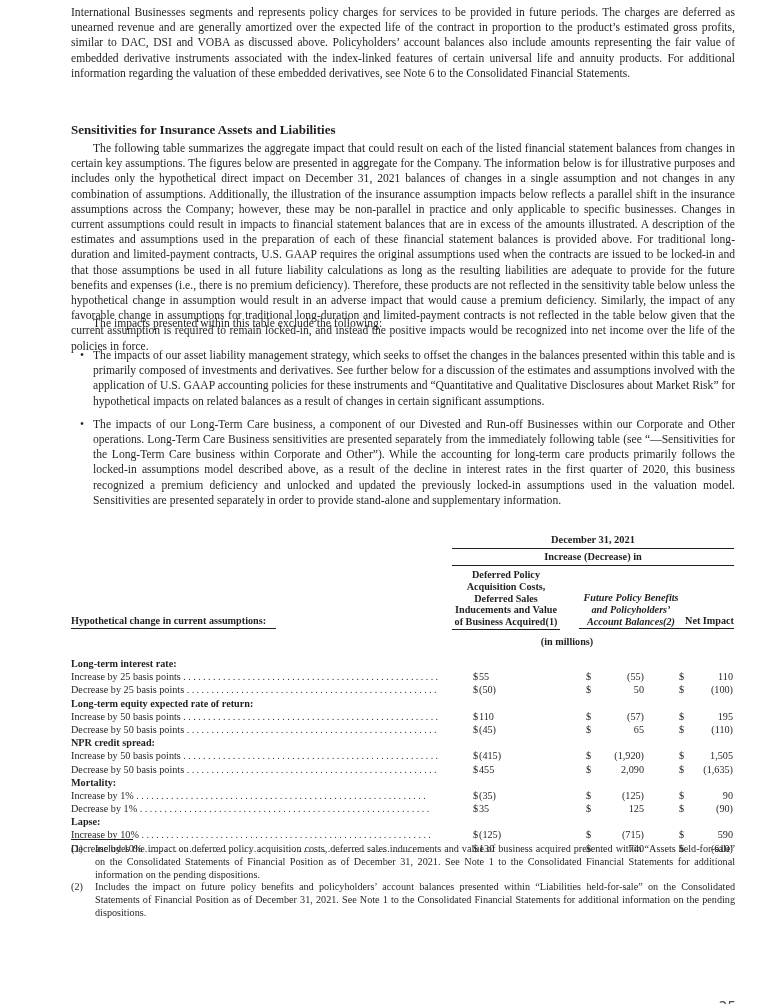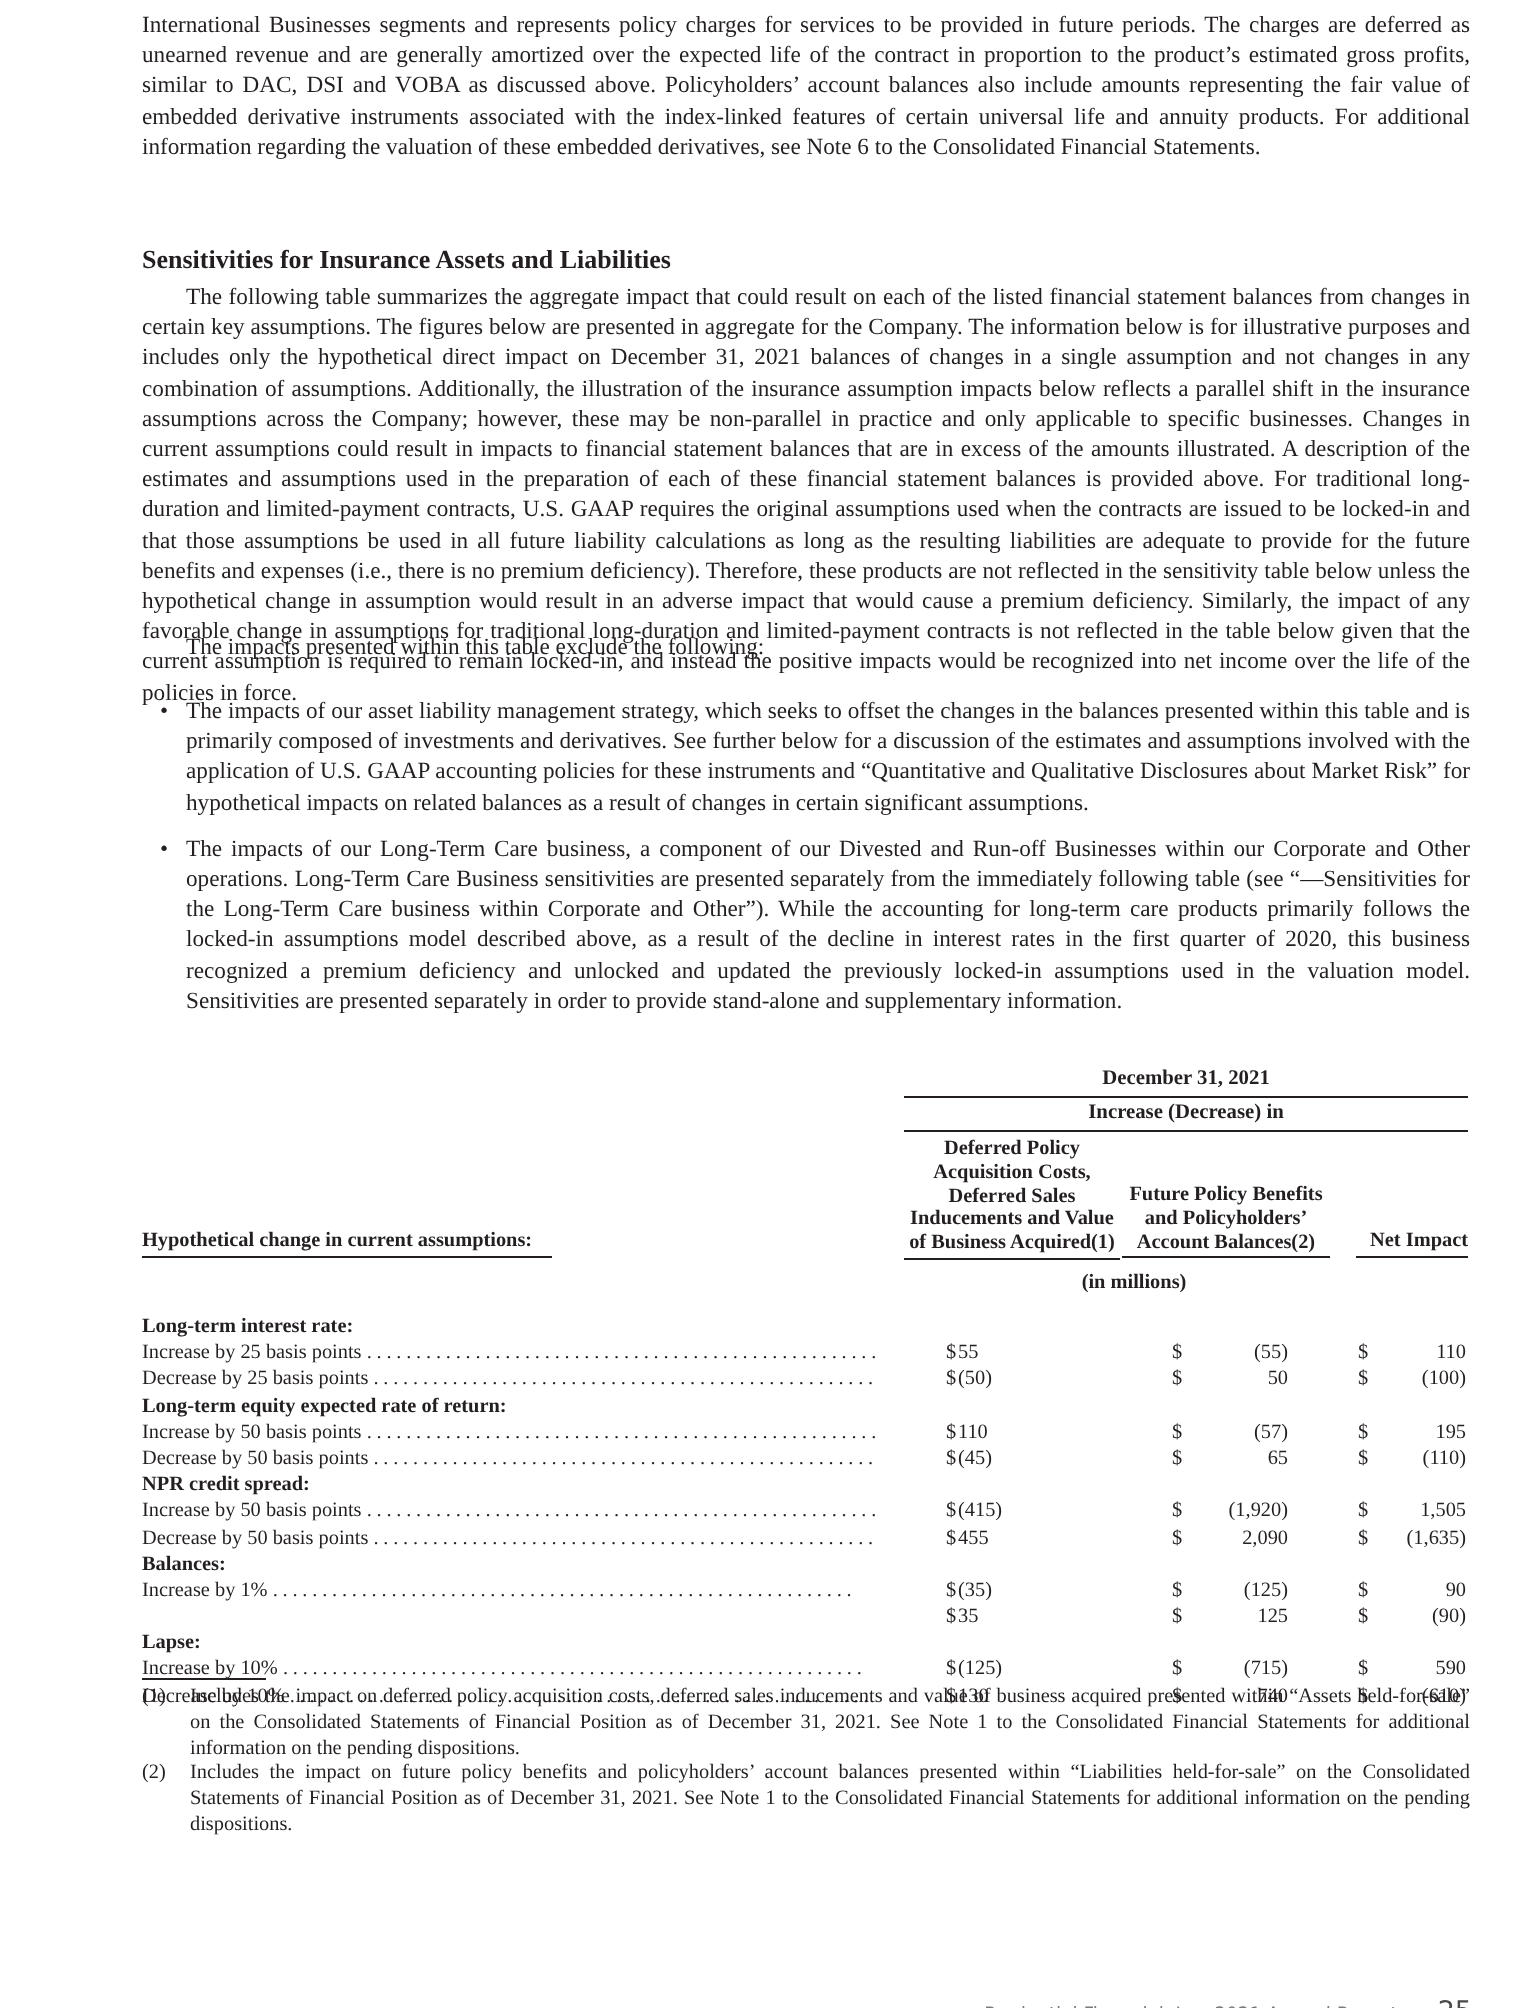--- a/index.html
+++ b/index.html
@@ -14,21 +14,21 @@
   .bullets{position:absolute;top:348px;left:0;width:664px;}
   .bullet{display:flex;margin-bottom:8px;}
   .bullet .dot{width:22px;flex:0 0 22px;text-align:right;padding-right:9px;box-sizing:border-box;}
   .bullet .btxt{flex:1;}
   
   .tbl{position:absolute;top:534px;left:0;width:664px;font-size:10.2px;}
   .h-date{position:absolute;left:381px;width:282px;top:0;text-align:center;font-weight:bold;font-size:10.4px;border-bottom:1.5px solid #231f20;padding-bottom:3px;}
   .h-incr{position:absolute;left:381px;width:282px;top:17px;text-align:center;font-weight:bold;font-size:10.4px;border-bottom:1.5px solid #231f20;padding-bottom:3px;}
   .h-col{position:absolute;bottom:auto;font-weight:bold;text-align:center;line-height:11.8px;font-size:10.2px;border-bottom:1.5px solid #231f20;padding-bottom:1px;}
   .h-c1{left:381px;width:108px;top:35px;}
-  .h-c2{left:490px;width:104px;top:58px;}
+  .h-c2{left:508px;width:104px;top:58px;font-style:italic;}
   .h-c3{left:607px;width:56px;top:81px;text-align:right;}
   .h-hyp{position:absolute;left:0;width:205px;top:81px;font-weight:bold;border-bottom:1.5px solid #231f20;padding-bottom:1px;line-height:11.8px;}
   .h-mill{position:absolute;left:381px;width:230px;top:102px;text-align:center;font-weight:bold;font-size:10.2px;}
   .rows{position:absolute;left:0;top:123px;width:664px;}
   .row{height:13.2px;line-height:13.2px;position:relative;white-space:nowrap;}
   .row.cat{font-weight:bold;}
   .row .lbl{position:absolute;left:0;width:368px;overflow:hidden;}
   .row .lbl .dots{letter-spacing:2.4px;}
   .cell{position:absolute;top:0;}
   .c1d{left:402px;} .c1v{left:408px;width:44px;text-align:left;}
@@ -132,32 +132,33 @@
         <div class="row">
           <span class="lbl"><span>Decrease by 50 basis points</span> <span class="dots">...........................................................</span></span>
           <span class="cell c1d">$</span>
           <span class="cell c1v">455</span>
           <span class="cell c2d">$</span>
           <span class="cell c2v">2,090</span>
           <span class="cell c3d">$</span>
           <span class="cell c3v">(1,635)</span>
         </div>
         <div class="row cat">
-          <span class="lbl">Balances:</span>
+          <span class="lbl">Mortality:</span>
         </div>
         <div class="row">
           <span class="lbl"><span>Increase by 1%</span> <span class="dots">...........................................................</span></span>
           <span class="cell c1d">$</span>
           <span class="cell c1v">(35)</span>
           <span class="cell c2d">$</span>
           <span class="cell c2v">(125)</span>
           <span class="cell c3d">$</span>
           <span class="cell c3v">90</span>
         </div>
         <div class="row">
+          <span class="lbl"><span>Decrease by 1%</span> <span class="dots">...........................................................</span></span>
           <span class="cell c1d">$</span>
           <span class="cell c1v">35</span>
           <span class="cell c2d">$</span>
           <span class="cell c2v">125</span>
           <span class="cell c3d">$</span>
           <span class="cell c3v">(90)</span>
         </div>
         <div class="row cat">
           <span class="lbl">Lapse:</span>
         </div>

